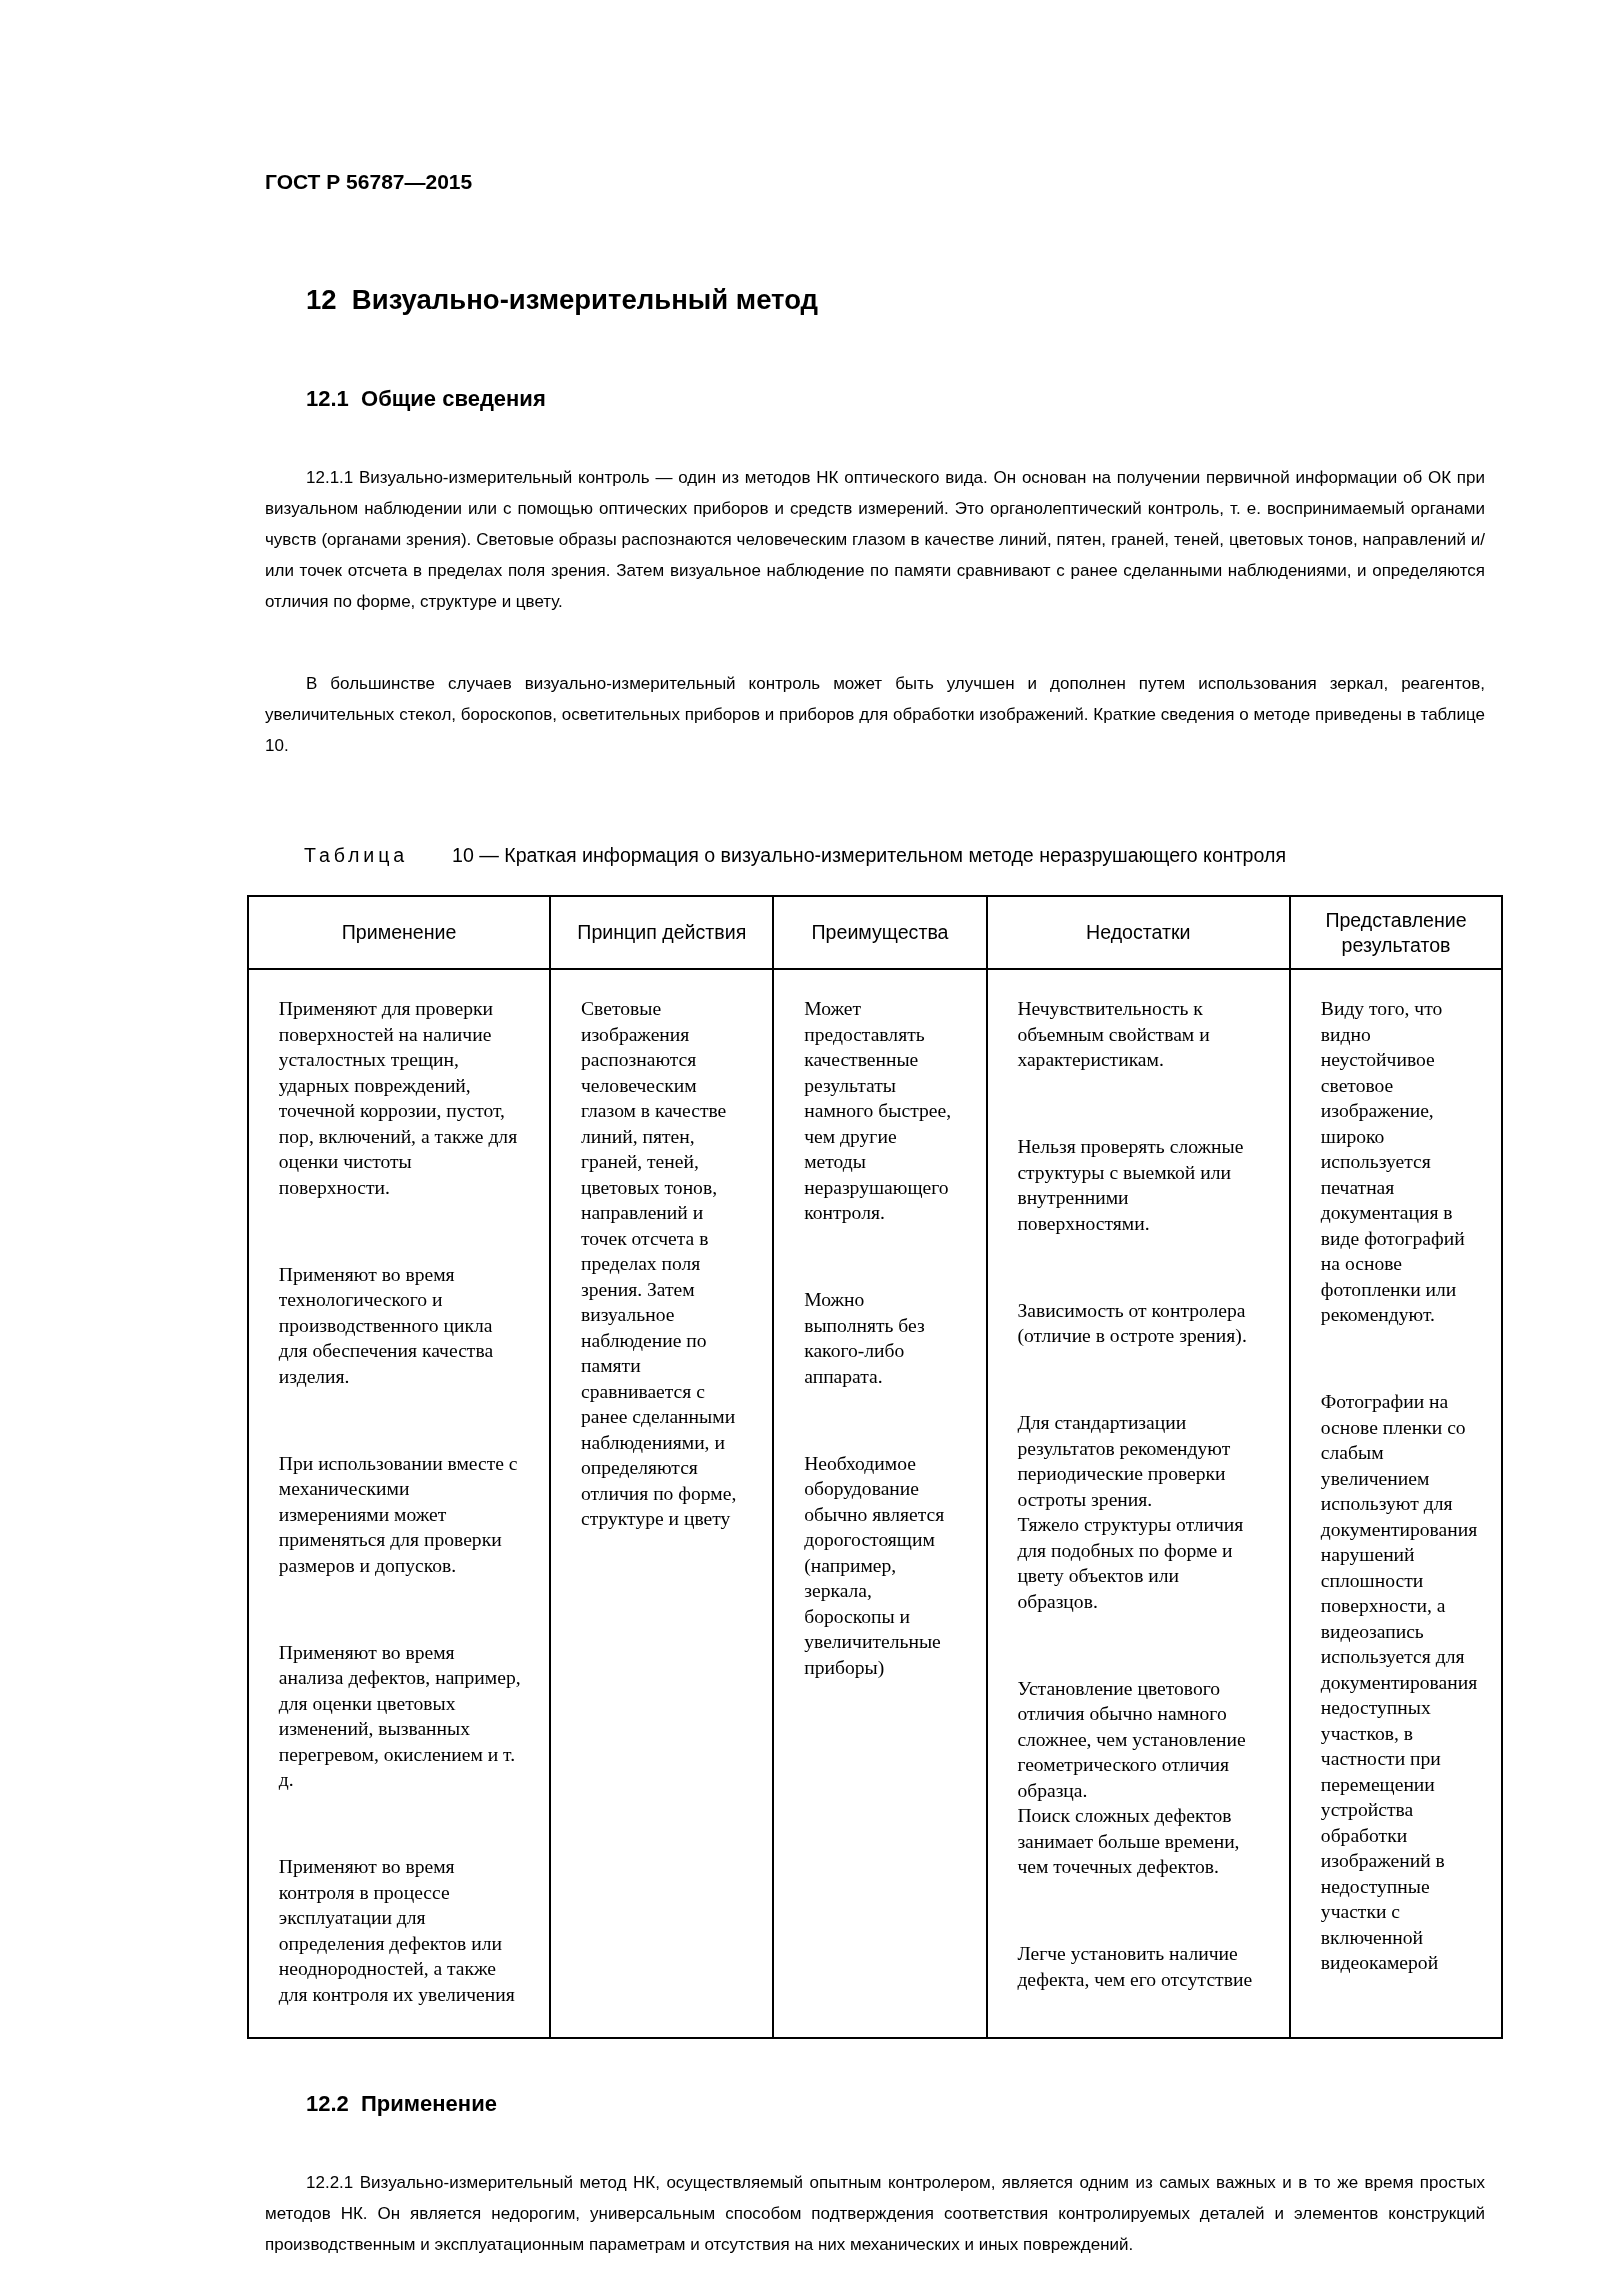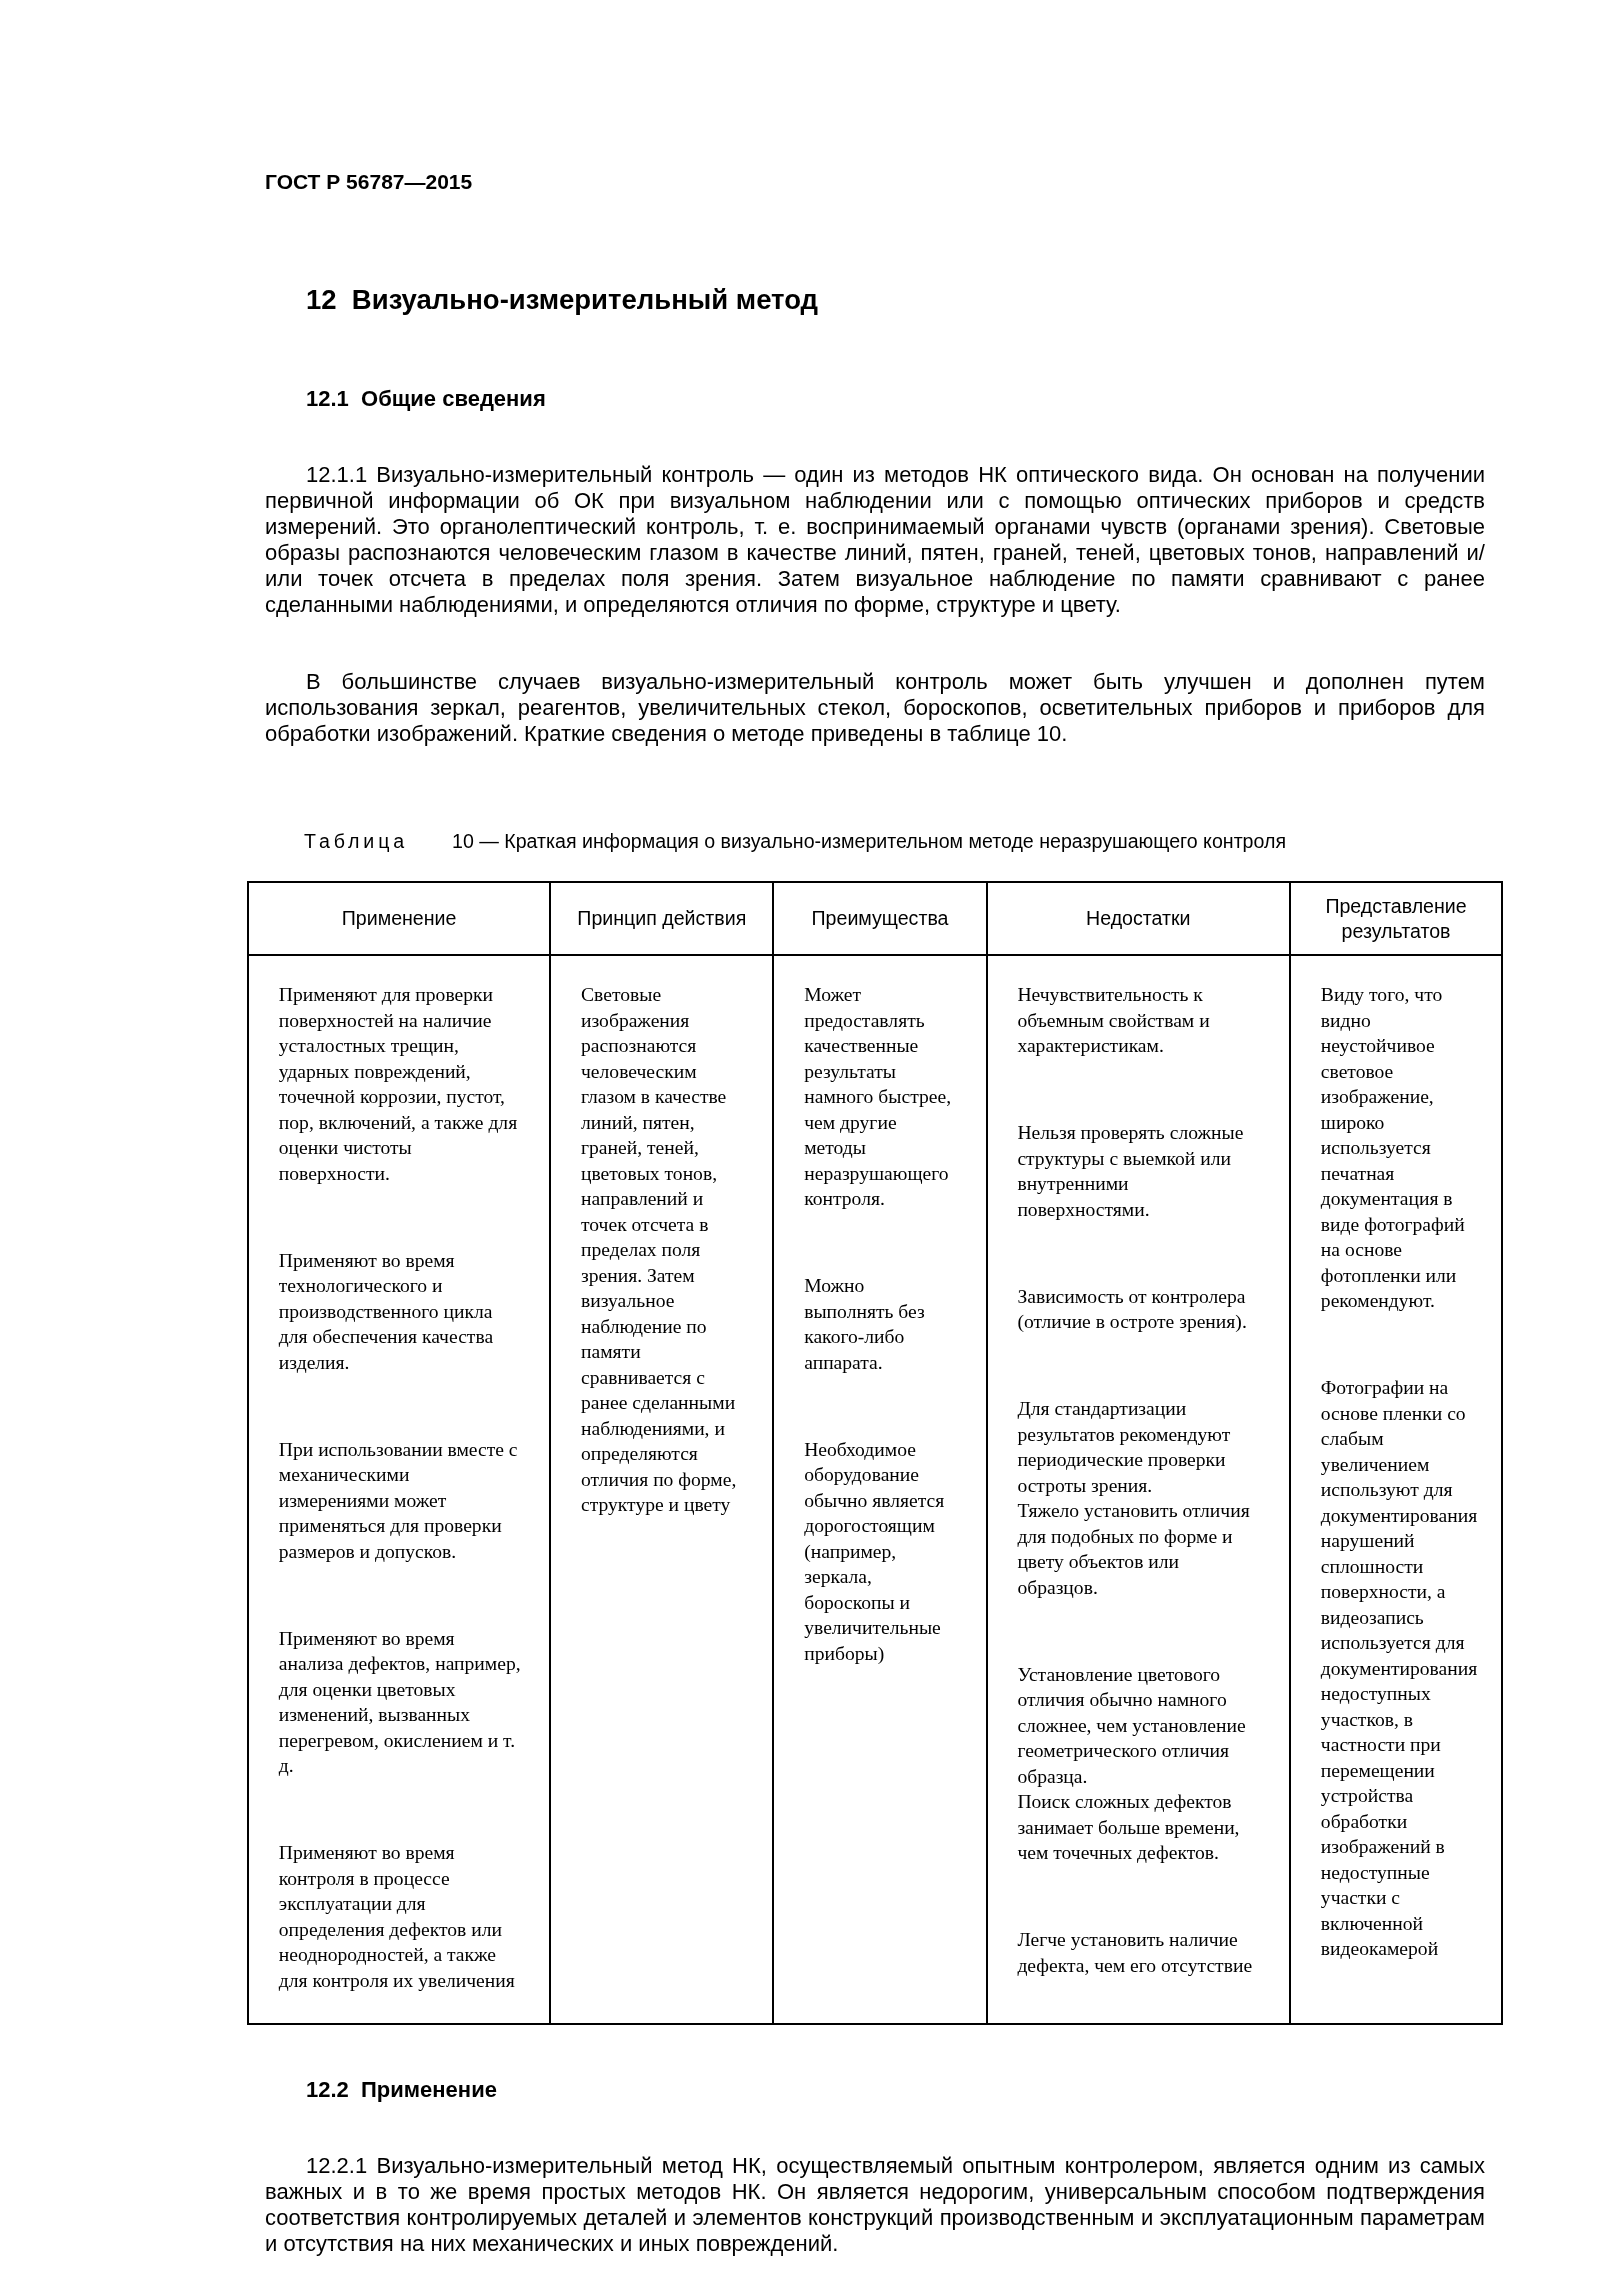--- a/index.html
+++ b/index.html
@@ -27,22 +27,22 @@
     font-size: 27.5px;
     font-weight: bold;
     margin: 54px 0 0 41px;
   }
   h2.sub-h {
     font-size: 22px;
     font-weight: bold;
     margin: 34px 0 0 41px;
   }
   p.body-p {
-    font-size: 22px;
-    line-height: 26px;
+    font-size: 17px;
+    line-height: 31px;
     text-align: justify;
     text-indent: 41px;
     margin-top: 14.4px;
   }
   .table-caption {
     font-size: 19.6px;
     margin-top: 47px;
     margin-left: 21px;
   }
   .caption-word { letter-spacing: 3.9px; }
@@ -134,21 +134,21 @@
           <td>
               <p class="cell-p">Может предоставлять качественные результаты намного быстрее, чем другие методы неразрушающего контроля.</p>
               <p class="cell-p">Можно выполнять без какого-либо аппарата.</p>
               <p class="cell-p">Необходимое оборудование обычно является дорогостоящим (например, зеркала, бороскопы и увеличительные приборы)</p>
             </td>
           <td>
               <p class="cell-p">Нечувствительность к объемным свойствам и характеристикам.</p>
               <p class="cell-p">Нельзя проверять сложные структуры с выемкой или внутренними поверхностями.</p>
               <p class="cell-p">Зависимость от контролера (отличие в остроте зрения).</p>
               <p class="cell-p">Для стандартизации результатов рекомендуют периодические проверки остроты зрения.
-Тяжело установить отличия для подобных по форме и цвету объектов или образцов.</p>
+Тяжело структуры отличия для подобных по форме и цвету объектов или образцов.</p>
               <p class="cell-p">Установление цветового отличия обычно намного сложнее, чем установление геометрического отличия образца.
 Поиск сложных дефектов занимает больше времени, чем точечных дефектов.</p>
               <p class="cell-p">Легче установить наличие дефекта, чем его отсутствие</p>
             </td>
           <td>
               <p class="cell-p">Виду того, что видно неустойчивое световое изображение, широко используется печатная документация в виде фотографий на основе фотопленки или рекомендуют.</p>
               <p class="cell-p">Фотографии на основе пленки со слабым увеличением используют для документирования нарушений сплошности поверхности, а видеозапись используется для документирования недоступных участков, в частности при перемещении устройства обработки изображений в недоступные участки с включенной видеокамерой</p>
             </td>
         </tr>
       </tbody>

